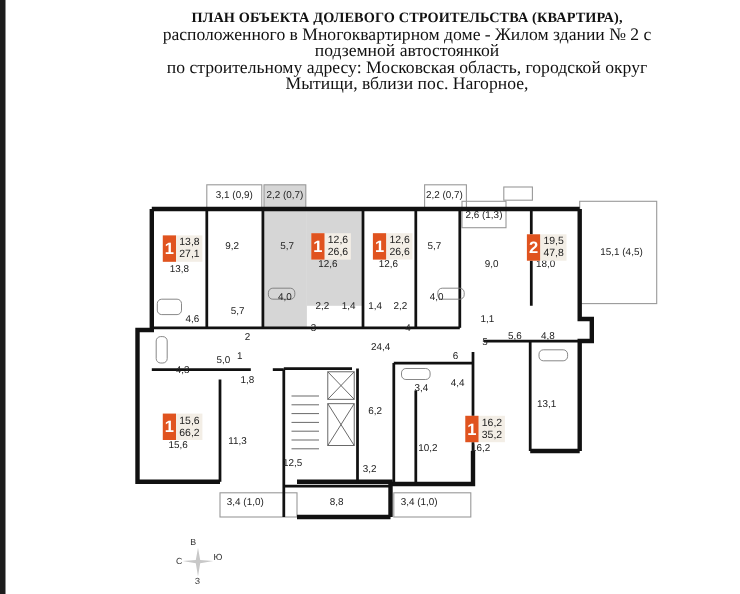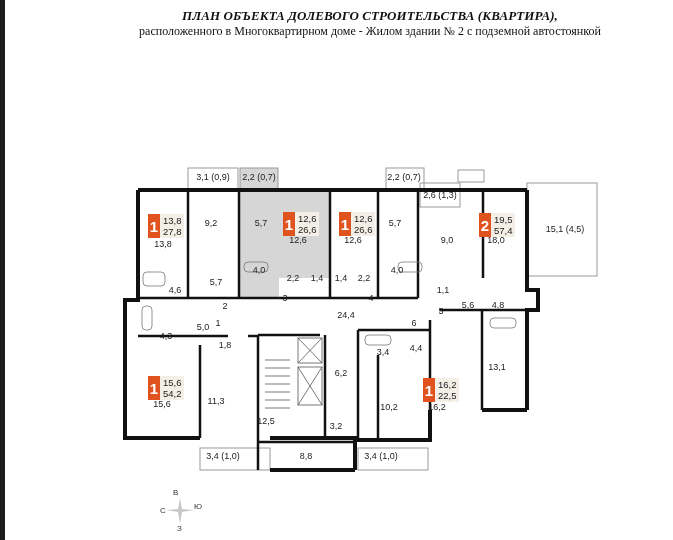--- a/index.html
+++ b/index.html
@@ -1,36 +1,37 @@
 <!DOCTYPE html>
 <html><head>
 <meta charset="utf-8">
 <style>
   html,body{margin:0;padding:0;}
   body{width:673px;height:540px;background:#ffffff;position:relative;overflow:hidden;font-family:"Liberation Sans",sans-serif;}
   .edge{position:absolute;left:0;top:0;width:5px;height:540px;background:#1c1c1c;}
   .header{position:absolute;left:130px;top:8px;width:480px;text-align:center;font-family:"Liberation Serif",serif;color:#111;}
-  .header .t1{font-weight:bold;font-size:13px;line-height:16px;letter-spacing:0.1px;font-style:italic;}
-  .header .t2{font-size:12px;line-height:15px;}
+  .header .t1{font-weight:bold;font-size:13px;line-height:16px;letter-spacing:0.1px;}
+  .header .t2{font-size:16px;line-height:15px;}
   .plan{position:absolute;left:0;top:0;}
   .lbl{font-family:"Liberation Sans",sans-serif;font-size:9px;fill:#222;text-anchor:middle;}
   .badge{position:absolute;display:flex;align-items:stretch;height:24px;background:#f3eee6;}
   .badge .rooms{background:#e0531f;color:#fff;font-weight:bold;font-size:15px;width:12px;display:flex;align-items:center;justify-content:center;}
   .badge .nums{display:flex;flex-direction:column;justify-content:center;padding:0 2px 0 3px;font-size:9.5px;line-height:11px;color:#222;}
   .compass{position:absolute;left:158px;top:488px;width:44px;height:46px;}
   .compass span{position:absolute;font-size:8px;color:#333;}
 </style>
 </head>
 <body>
 
 <div class="edge"></div>
 
 <div class="header">
   <div class="t1">ПЛАН ОБЪЕКТА ДОЛЕВОГО СТРОИТЕЛЬСТВА (КВАРТИРА),</div>
   <div class="t2">расположенного в Многоквартирном доме - Жилом здании № 2 с подземной автостоянкой</div>
+  <div class="t2">по строительному адресу: Московская область, городской округ Мытищи, вблизи пос. Нагорное,</div>
 </div>
 
 <svg class="plan" width="673" height="540">
 
   <rect x="239" y="190" width="40" height="108" fill="#d6d6d6"></rect>
   <rect x="279" y="190" width="51" height="88" fill="#d6d6d6"></rect>
 
   <g fill="none" stroke="#999" stroke-width="1">
     <rect x="188" y="168" width="50" height="22"></rect>
     <rect x="240" y="168" width="38" height="22" fill="#d6d6d6"></rect>
@@ -150,56 +151,56 @@
   <text class="lbl" x="285" y="301">3</text>
   <text class="lbl" x="371" y="301">4</text>
   <text class="lbl" x="441" y="314">5</text>
   <text class="lbl" x="414" y="326">6</text>
 </svg>
 
 <div class="badge" style="left:148px;top:214px;">
   <div class="rooms">1</div>
   <div class="nums">
       <span>13,8</span>
-      <span>27,8</span>
+      <span>27,1</span>
     </div>
 </div>
 <div class="badge" style="left:283px;top:212px;">
   <div class="rooms">1</div>
   <div class="nums">
       <span>12,6</span>
       <span>26,6</span>
     </div>
 </div>
 <div class="badge" style="left:339px;top:212px;">
   <div class="rooms">1</div>
   <div class="nums">
       <span>12,6</span>
       <span>26,6</span>
     </div>
 </div>
 <div class="badge" style="left:479px;top:213px;">
   <div class="rooms">2</div>
   <div class="nums">
       <span>19,5</span>
-      <span>57,4</span>
+      <span>47,8</span>
     </div>
 </div>
 <div class="badge" style="left:148px;top:376px;">
   <div class="rooms">1</div>
   <div class="nums">
       <span>15,6</span>
-      <span>54,2</span>
+      <span>66,2</span>
     </div>
 </div>
 <div class="badge" style="left:423px;top:378px;">
   <div class="rooms">1</div>
   <div class="nums">
       <span>16,2</span>
-      <span>22,5</span>
+      <span>35,2</span>
     </div>
 </div>
 
 <div class="compass">
   <svg width="44" height="46">
     <path d="M22 10 L24 21 L36 22 L24 24 L22 36 L20 24 L8 22 L20 21 Z" fill="#c8c8c8"></path>
   </svg>
   <span style="left:15px;top:0px;">В</span>
   <span style="left:2px;top:18px;">С</span>
   <span style="left:36px;top:14px;">Ю</span>

